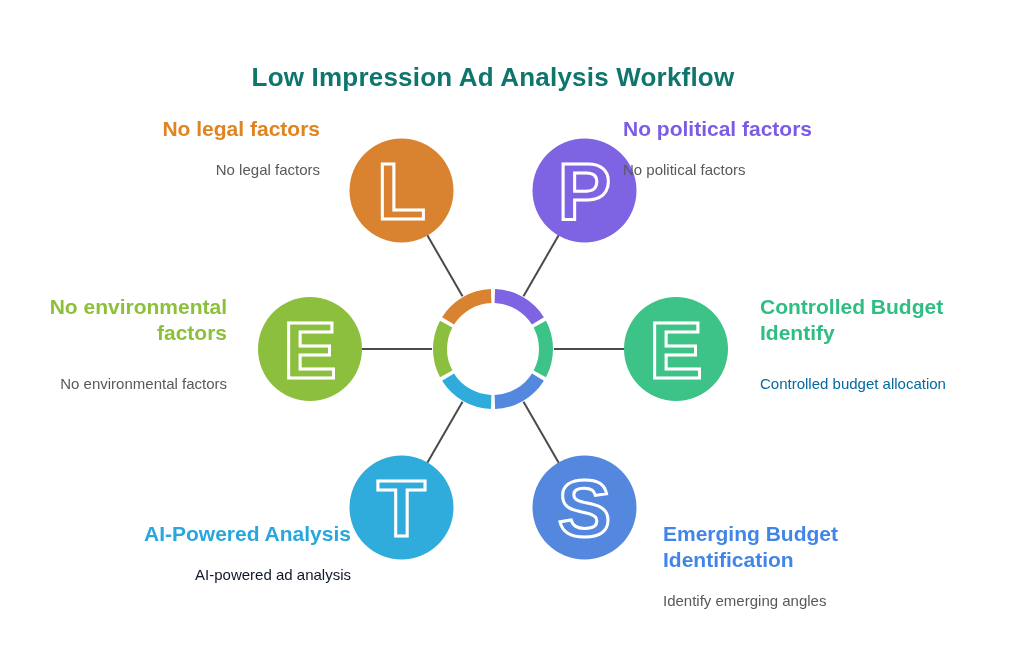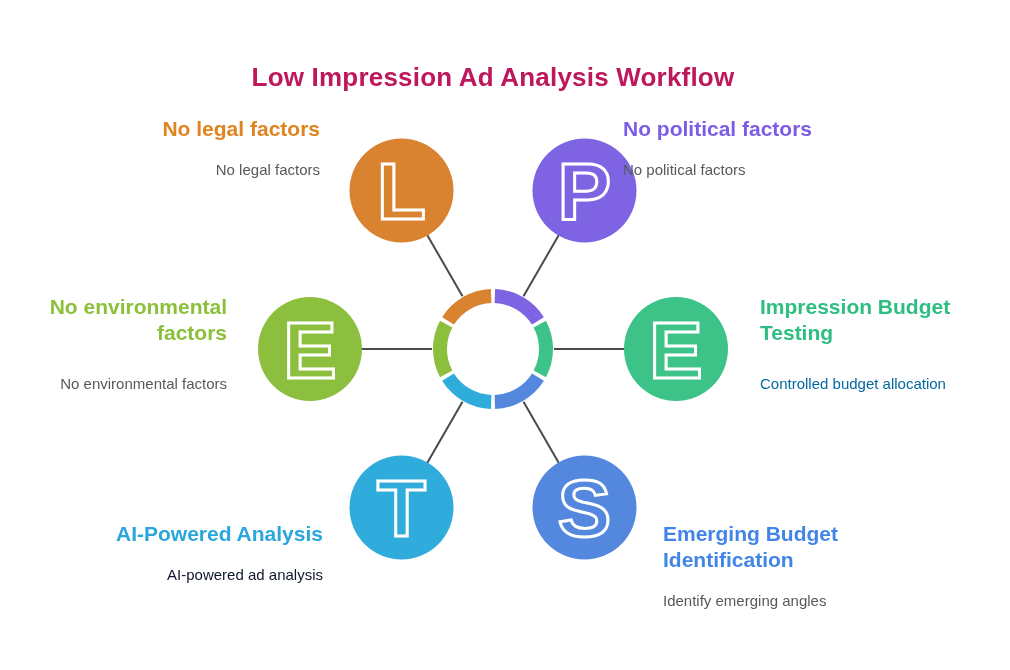--- a/index.html
+++ b/index.html
@@ -24,21 +24,21 @@
   .node-letter{
     font-family:"Liberation Sans",sans-serif;
     font-size:80px;font-weight:bold;
   }
 </style>
 </head>
 <body>
 
 <div class="canvas">
 
-  <h1 class="title" style="color: #be185d; margin-top: 24px;">Low Impression Ad Analysis Workflow</h1>
+  <h1 class="title" style="color: #0f766e; margin-top: 24px;">Low Impression Ad Analysis Workflow</h1>
 
   <svg class="diagram-svg" width="1010" height="670" viewBox="0 0 1010 670">
 
     <line x1="462.5" y1="296.2" x2="401.5" y2="190.5" stroke-width="2" stroke="#4A4A4A"></line>
     <line x1="523.5" y1="296.2" x2="584.5" y2="190.5" stroke-width="2" stroke="#4A4A4A"></line>
     <line x1="432" y1="349" x2="310" y2="349" stroke-width="2" stroke="#4A4A4A"></line>
     <line x1="554" y1="349" x2="676" y2="349" stroke-width="2" stroke="#4A4A4A"></line>
     <line x1="462.5" y1="401.8" x2="401.5" y2="507.5" stroke-width="2" stroke="#4A4A4A"></line>
     <line x1="523.5" y1="401.8" x2="584.5" y2="507.5" stroke-width="2" stroke="#4A4A4A"></line>
 
@@ -73,25 +73,25 @@
     <div class="heading" style="color: rgb(124, 92, 231);">No political factors</div>
     <div class="subtitle" style="color: rgb(88, 89, 91);">No political factors</div>
   </div>
 
   <div class="label right-align gap-lg" style="top:294px;right:783px;width:200px;text-align:right;">
     <div class="heading" style="color: rgb(140, 192, 58);">No environmental factors</div>
     <div class="subtitle" style="color: rgb(88, 89, 91);">No environmental factors</div>
   </div>
 
   <div class="label gap-lg" style="top:294px;left:760px;width:220px;">
-    <div class="heading" style="color: rgb(46, 190, 130);">Impression Budget Testing</div>
+    <div class="heading" style="color: rgb(46, 190, 130);">Controlled Budget Identify</div>
     <div class="subtitle" style="color: #0369a1;">Controlled budget allocation</div>
   </div>
 
-  <div class="label right-align" style="top:521px;right:687px;width:240px;">
+  <div class="label right-align" style="top:521px;right:659px;width:240px;">
     <div class="heading" style="color: rgb(41, 167, 220);">AI-Powered Analysis</div>
     <div class="subtitle" style="color: #0f172a;">AI-powered ad analysis</div>
   </div>
 
   <div class="label" style="top:521px;left:663px;width:230px;">
     <div class="heading" style="color: rgb(66, 133, 232);">Emerging Budget Identification</div>
     <div class="subtitle" style="color: rgb(88, 89, 91);">Identify emerging angles</div>
   </div>
 
 </div>

